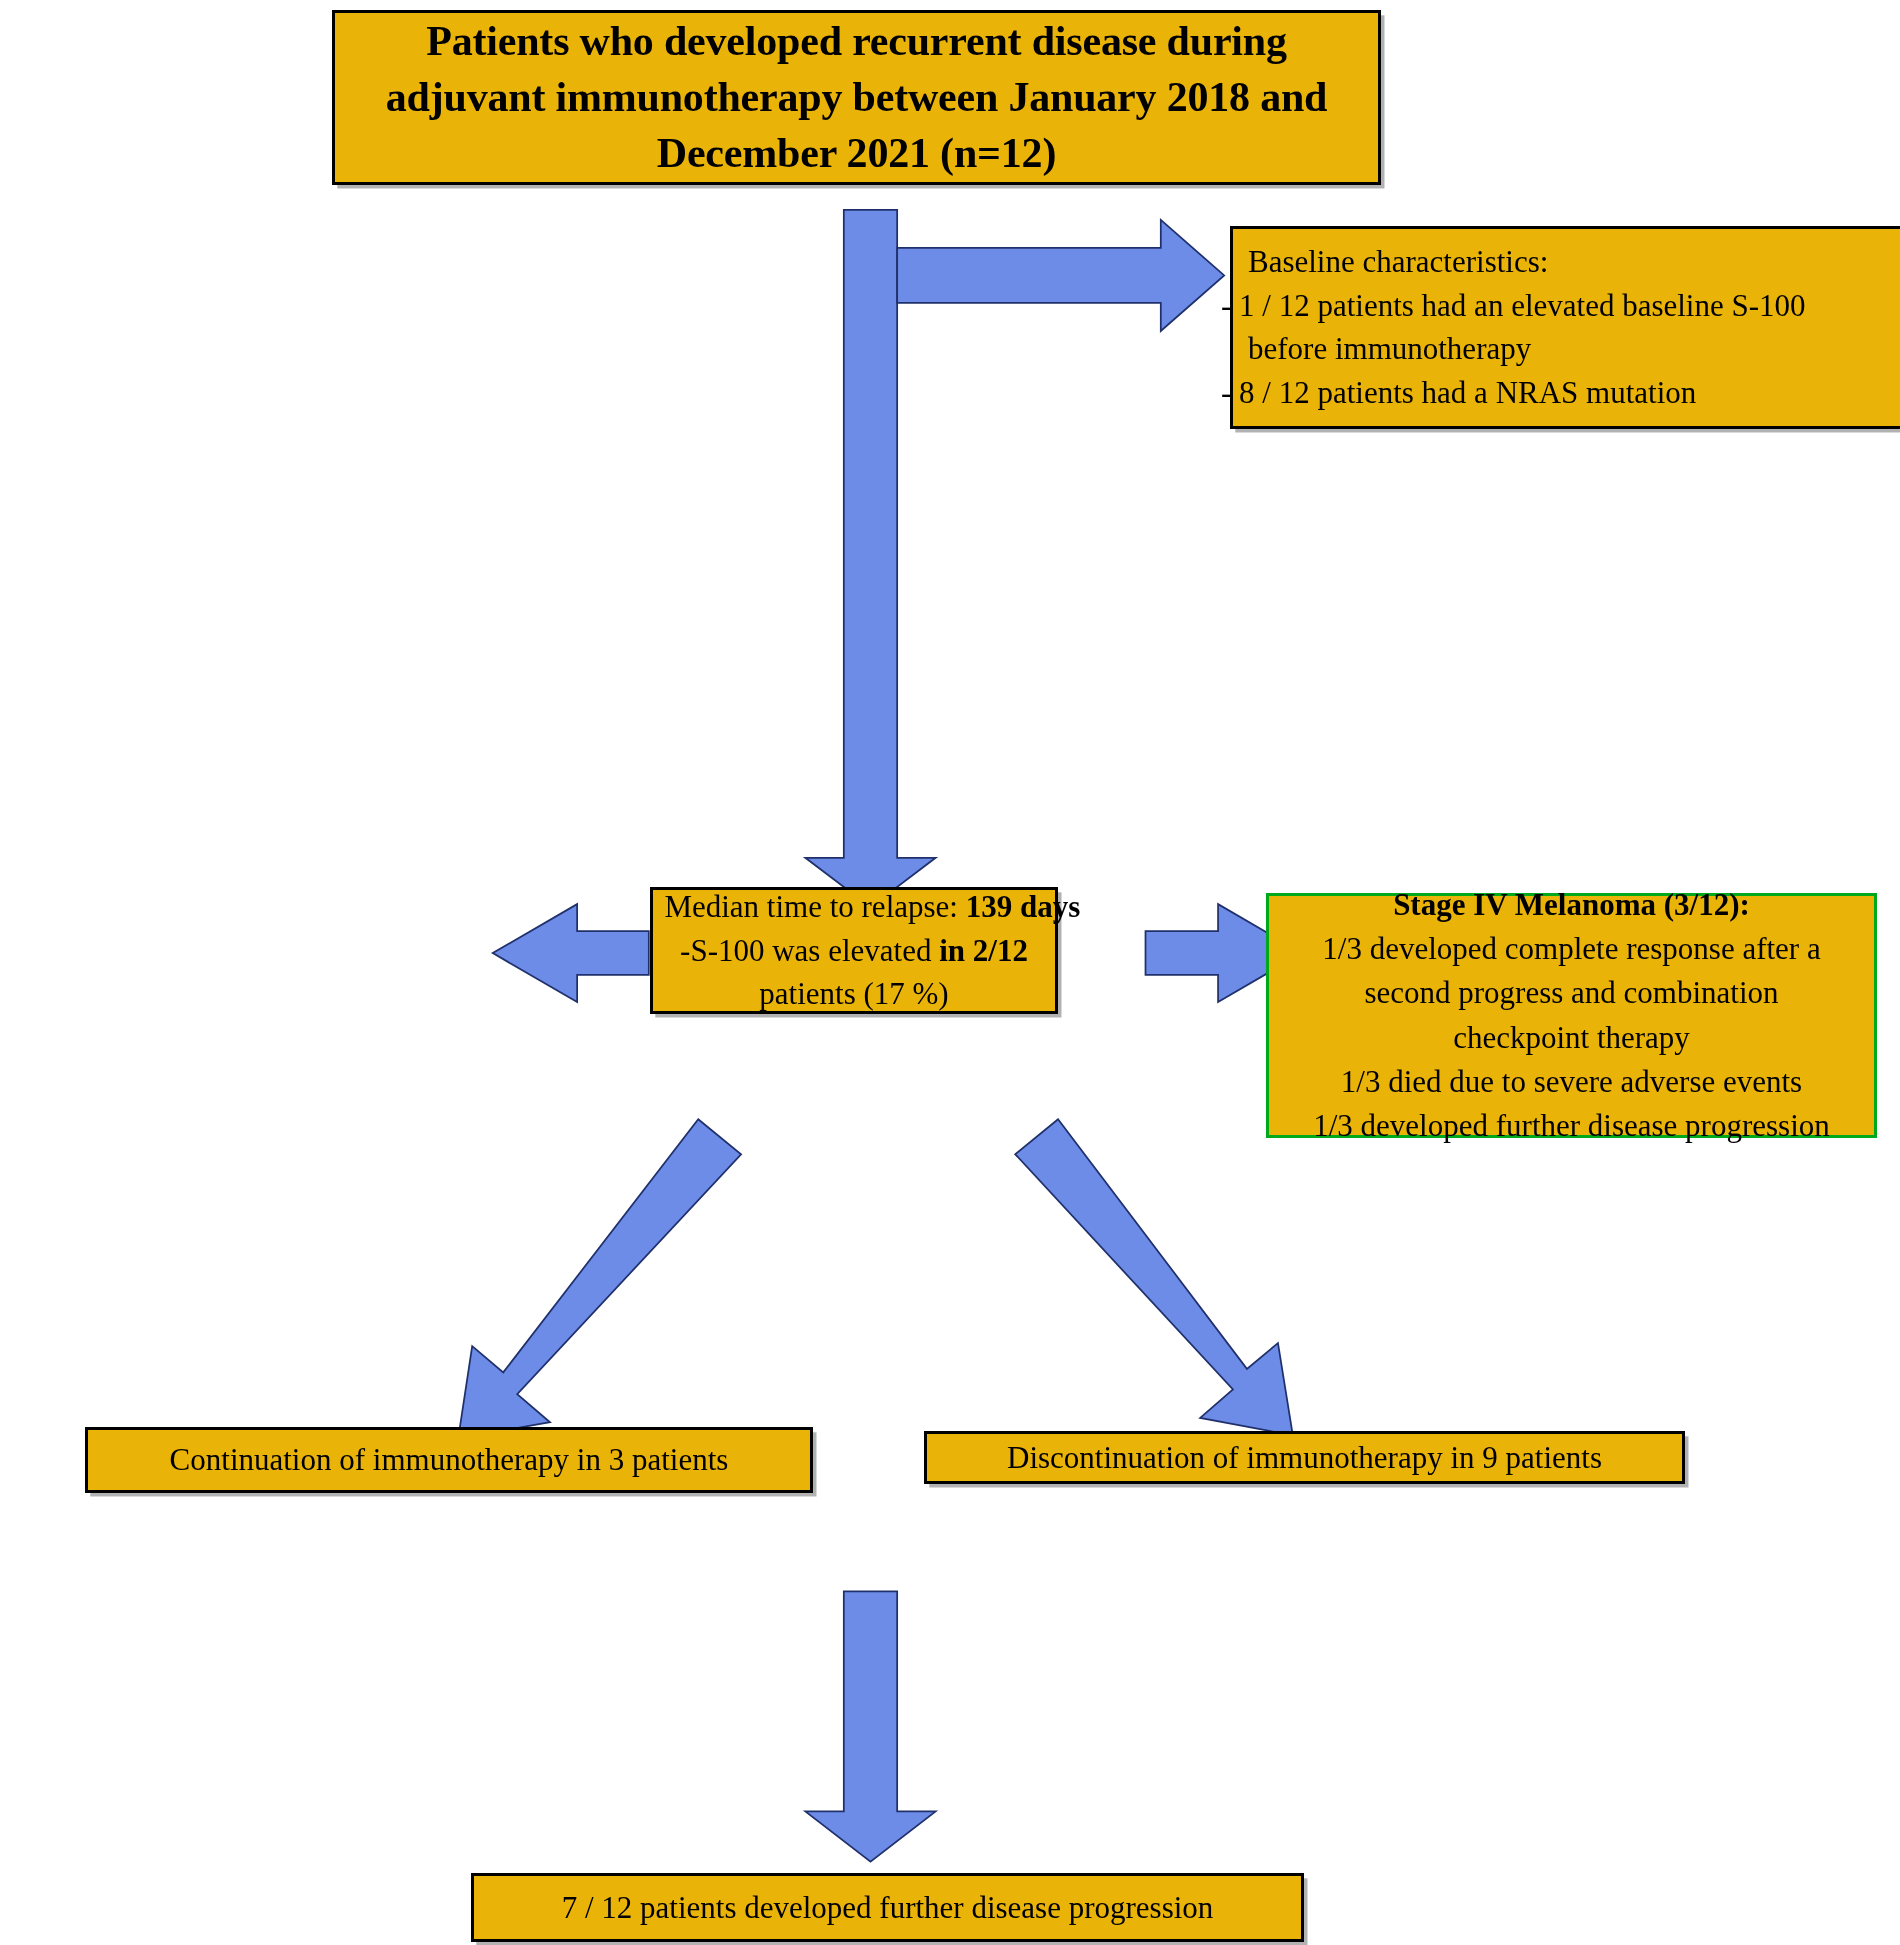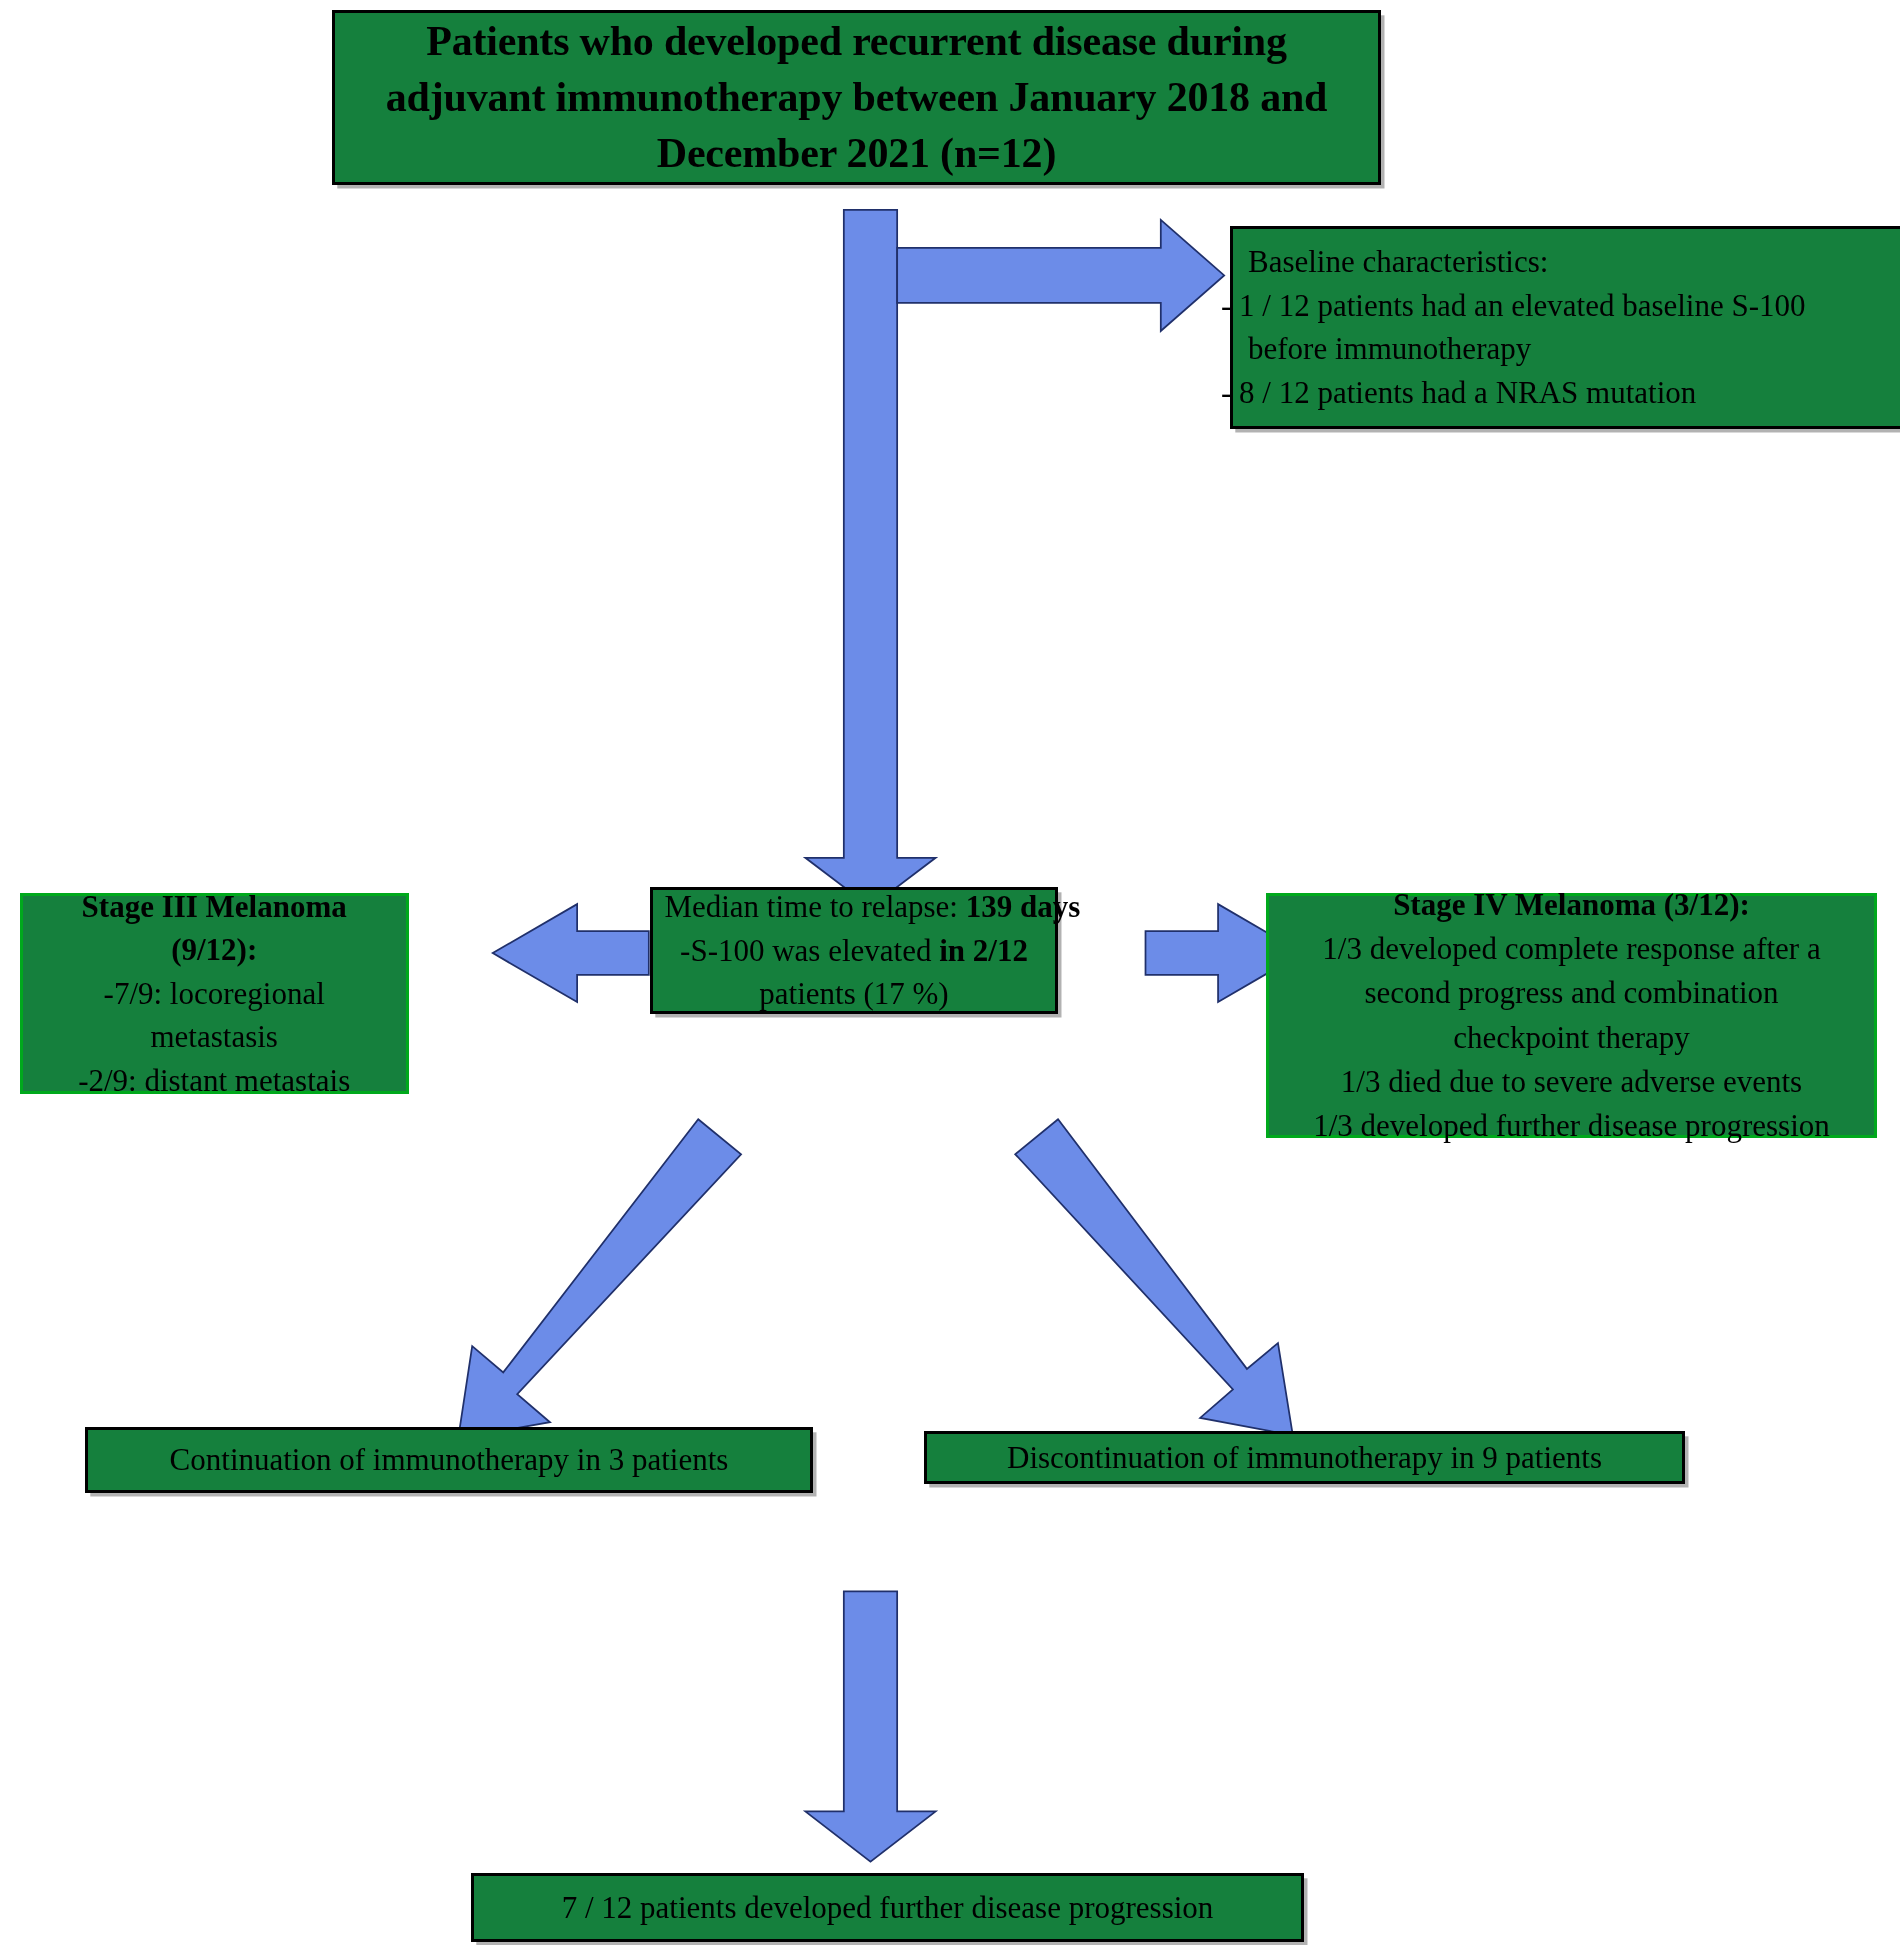--- a/index.html
+++ b/index.html
@@ -14,21 +14,21 @@
   #canvas {
     position: relative;
     width: 1901px;
     height: 1946px;
     background: #ffffff;
     overflow: hidden;
   }
   .node {
     position: absolute;
     box-sizing: border-box;
-    background: #15803d;
+    background: #eab308;
     display: flex;
     flex-direction: column;
     align-items: center;
     justify-content: center;
     text-align: center;
   }
   .node.black-border {
     border: 3.1px solid #000000;
     box-shadow: 4.4px 4.4px 0 -0.9px rgba(0,0,0,0.30);
   }
@@ -122,27 +122,20 @@
   <div class="node black-border" style="left:650px; top:887px; width:408px; height:127px; padding:3.5px 11.4px;">
     <span class="line bodytext">
       <span>Median time to relapse: </span><span class="bold">139 days</span>
     </span>
     <span class="line bodytext">
       <span>-S-100 was elevated </span><span class="bold">in 2/12</span>
     </span>
     <span class="line bodytext">patients (17 %)</span>
   </div>
 
-  <div class="node green-border" style="left:19.7px; top:893px; width:389px; height:201px; padding:4.4px 7px;">
-    <span class="line bodytext bold">Stage III Melanoma</span>
-    <span class="line bodytext bold">(9/12):</span>
-    <span class="line bodytext">-7/9: locoregional</span>
-    <span class="line bodytext">metastasis</span>
-    <span class="line bodytext">-2/9: distant metastais</span>
-  </div>
 
   <div class="node green-border" style="left:1266px; top:893px; width:611px; height:245px; padding:4.4px 7.9px;">
     <span class="line bodytext-sm bold">Stage IV Melanoma (3/12):</span>
     <span class="line bodytext-sm">1/3 developed complete response after a</span>
     <span class="line bodytext-sm">second progress and combination</span>
     <span class="line bodytext-sm">checkpoint therapy</span>
     <span class="line bodytext-sm">1/3 died due to severe adverse events</span>
     <span class="line bodytext-sm">1/3 developed further disease progression</span>
   </div>
 

